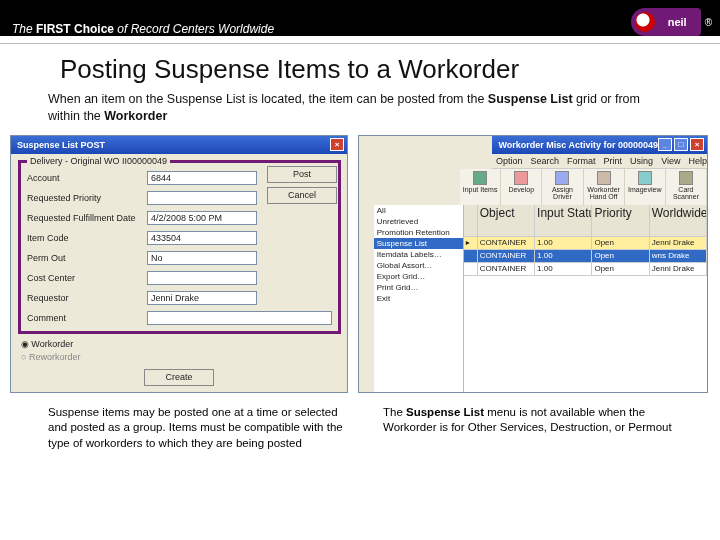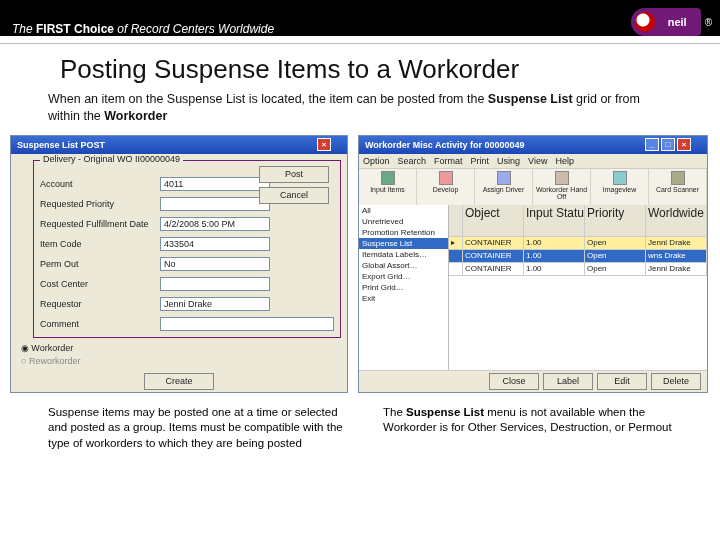--- a/index.html
+++ b/index.html
@@ -50,48 +50,48 @@
   }
   .two-up {
     display: flex; gap: 10px; padding: 0 10px;
   }
   .panel {
     border: 1px solid #7a8ea8;
     font-size: 9px;
     color: #222;
   }
   .panel.left { width: 338px; height: 258px; background: #ece9d8; }
-  .panel.right { width: 350px; height: 258px; background: #ece9d8; display:flex; flex-direction:column; }
+  .panel.right { width: 350px; height: 258px; background: #ece9d8; display:flex; flex-direction:column;align-items:flex-end; }
   .titlebar {
     height: 18px;
     background: linear-gradient(#3a6ed5, #1c47b6);
     color: #fff; font-size: 9px; font-weight: bold;
     display: flex; align-items: center; justify-content: space-between;
-    padding: 0 16px 0 6px;
+    padding: 0 3px 0 6px;
   }
   .titlebar .tbtns { display: flex; gap: 2px; }
   .tbtn { width: 14px; height: 13px; background: #5a85e0; border: 1px solid #fff; color: #fff; font-size: 8px; display:flex;align-items:center;justify-content:center; }
   .tbtn.close { background: #d04030; }
   .groupbox {
-    margin: 6px 6px 2px 22px; padding: 14px 6px 2px 6px;
-    border: 1px solid #701a75; position: relative;
+    margin: 6px 6px 2px 7px; padding: 6px 6px 2px 6px;
+    border: 3px solid #701a75; position: relative;
   }
   .groupbox .legend {
     position: absolute; top: -7px; left: 6px;
     background: #ece9d8; padding: 0 3px; font-size: 9px;
   }
   .form-row { display:flex; align-items:center; height: 18px; margin-bottom: 2px; }
   .form-row .lbl { width: 120px; font-size: 9px; }
   .form-row .fld {
     flex: 0 0 110px; height: 14px;
     background: #fff; border: 1px solid #7a8ea8;
     font-size: 9px; padding: 0 3px; display:flex; align-items:center;
     overflow:hidden; white-space:nowrap;
   }
-  .side-btns { position:absolute; right: 18px; top: 30px; display:flex; flex-direction:column; gap:4px; }
+  .side-btns { position:absolute; right: 10px; top: 30px; display:flex; flex-direction:column; gap:4px; }
   .winbtn {
     width: 70px; height: 17px; font-size: 9px;
     background: #ece9d8; border: 1px solid #888;
     display:flex; align-items:center; justify-content:center;
   }
   .radios { margin: 4px 10px; }
   .radios label { font-size: 9px; display:block; line-height: 1.5; }
   .create-row { display:flex; justify-content:center; margin-top: 2px; }
 
   .menubar { height: 15px; font-size: 9px; background: #ece9d8; padding-left: 4px; display:flex; gap:8px; align-items:center; border-bottom:1px solid #ccc; }
@@ -143,21 +143,21 @@
     <div class="titlebar">
       <span>Suspense List POST</span>
       <div class="tbtns">
         <div class="tbtn close">×</div>
       </div>
     </div>
     <div class="groupbox">
       <div class="legend">Delivery - Original WO II00000049</div>
       <div class="form-row">
           <span class="lbl">Account</span>
-          <span class="fld">4011</span>
+          <span class="fld">6844</span>
         </div>
       <div class="form-row">
           <span class="lbl">Requested Priority</span>
           <span class="fld"></span>
         </div>
       <div class="form-row">
           <span class="lbl">Requested Fulfillment Date</span>
           <span class="fld">4/2/2008 5:00 PM</span>
         </div>
       <div class="form-row">
@@ -275,26 +275,20 @@
         <div class="gridrow">
           <div style="flex:0 0 14px"></div>
           <div>CONTAINER</div>
           <div>1.00</div>
           <div>Open</div>
           <div>Jenni Drake</div>
         </div>
         <div style="flex:1;background:#fff"></div>
       </div>
     </div>
-    <div class="right-foot">
-      <div class="winbtn" style="width:50px">Close</div>
-      <div class="winbtn" style="width:50px">Label</div>
-      <div class="winbtn" style="width:50px">Edit</div>
-      <div class="winbtn" style="width:50px">Delete</div>
-    </div>
   </div>
 
 </div>
 
 <div class="bottom-cols">
   <p>Suspense items may be posted one at a time or selected and posted as a group. Items must be compatible with the type of workorders to which they are being posted</p>
   <p>
     <span>The </span><b>Suspense List</b><span> menu is not available when the Workorder is for Other Services, Destruction, or Permout</span>
   </p>
 </div>

